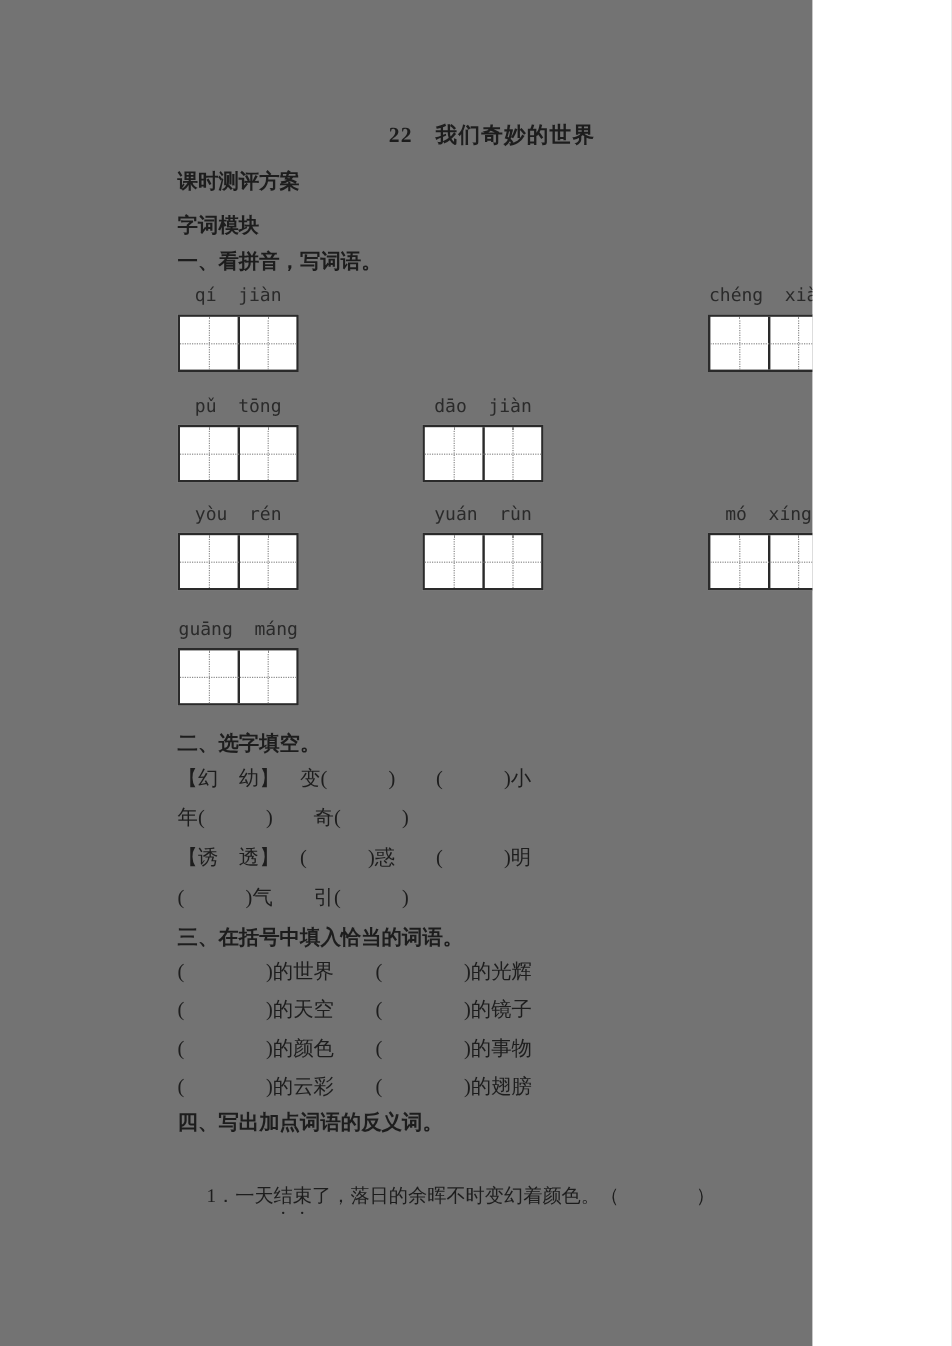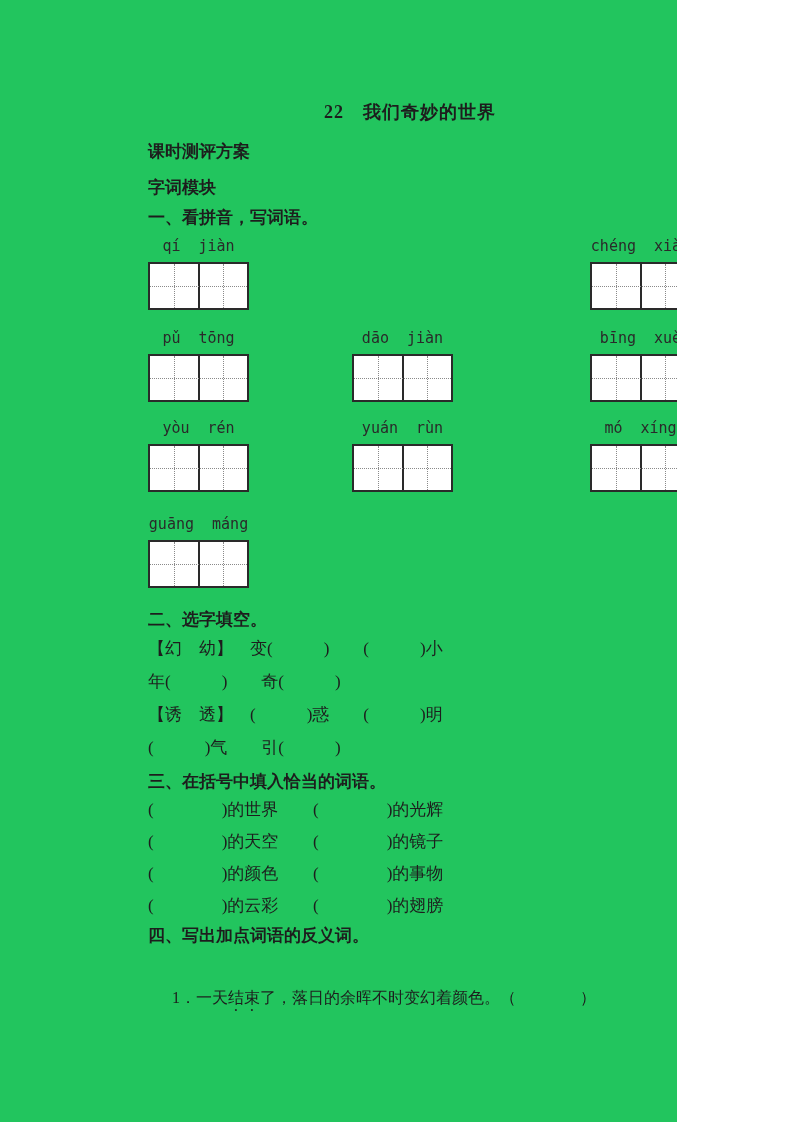--- a/index.html
+++ b/index.html
@@ -4,21 +4,21 @@
 <style>
   html, body {
     margin: 0;
     padding: 0;
     background: #ffffff;
   }
   .page {
     position: relative;
     width: 677px;
     height: 1122px;
-    background: #22c55e;
+    background: #737373;
     overflow: hidden;
     font-family: "Liberation Serif", serif;
     color: #1d1d1d;
   }
   .content {
     position: absolute;
     left: 148px;
     top: 0;
     width: 524px;
   }
@@ -175,27 +175,20 @@
           <div class="gcell"></div>
         </div>
       </div>
       <div class="pyunit pos2">
         <div class="pylabel">dāo  jiàn</div>
         <div class="gridbox">
           <div class="gcell"></div>
           <div class="gcell"></div>
         </div>
       </div>
-      <div class="pyunit pos3">
-        <div class="pylabel">bīng  xuě</div>
-        <div class="gridbox">
-          <div class="gcell"></div>
-          <div class="gcell"></div>
-        </div>
-      </div>
     </div>
 
     <div class="pyrow pyrow3">
       <div class="pyunit pos1">
         <div class="pylabel">yòu  rén</div>
         <div class="gridbox">
           <div class="gcell"></div>
           <div class="gcell"></div>
         </div>
       </div>

